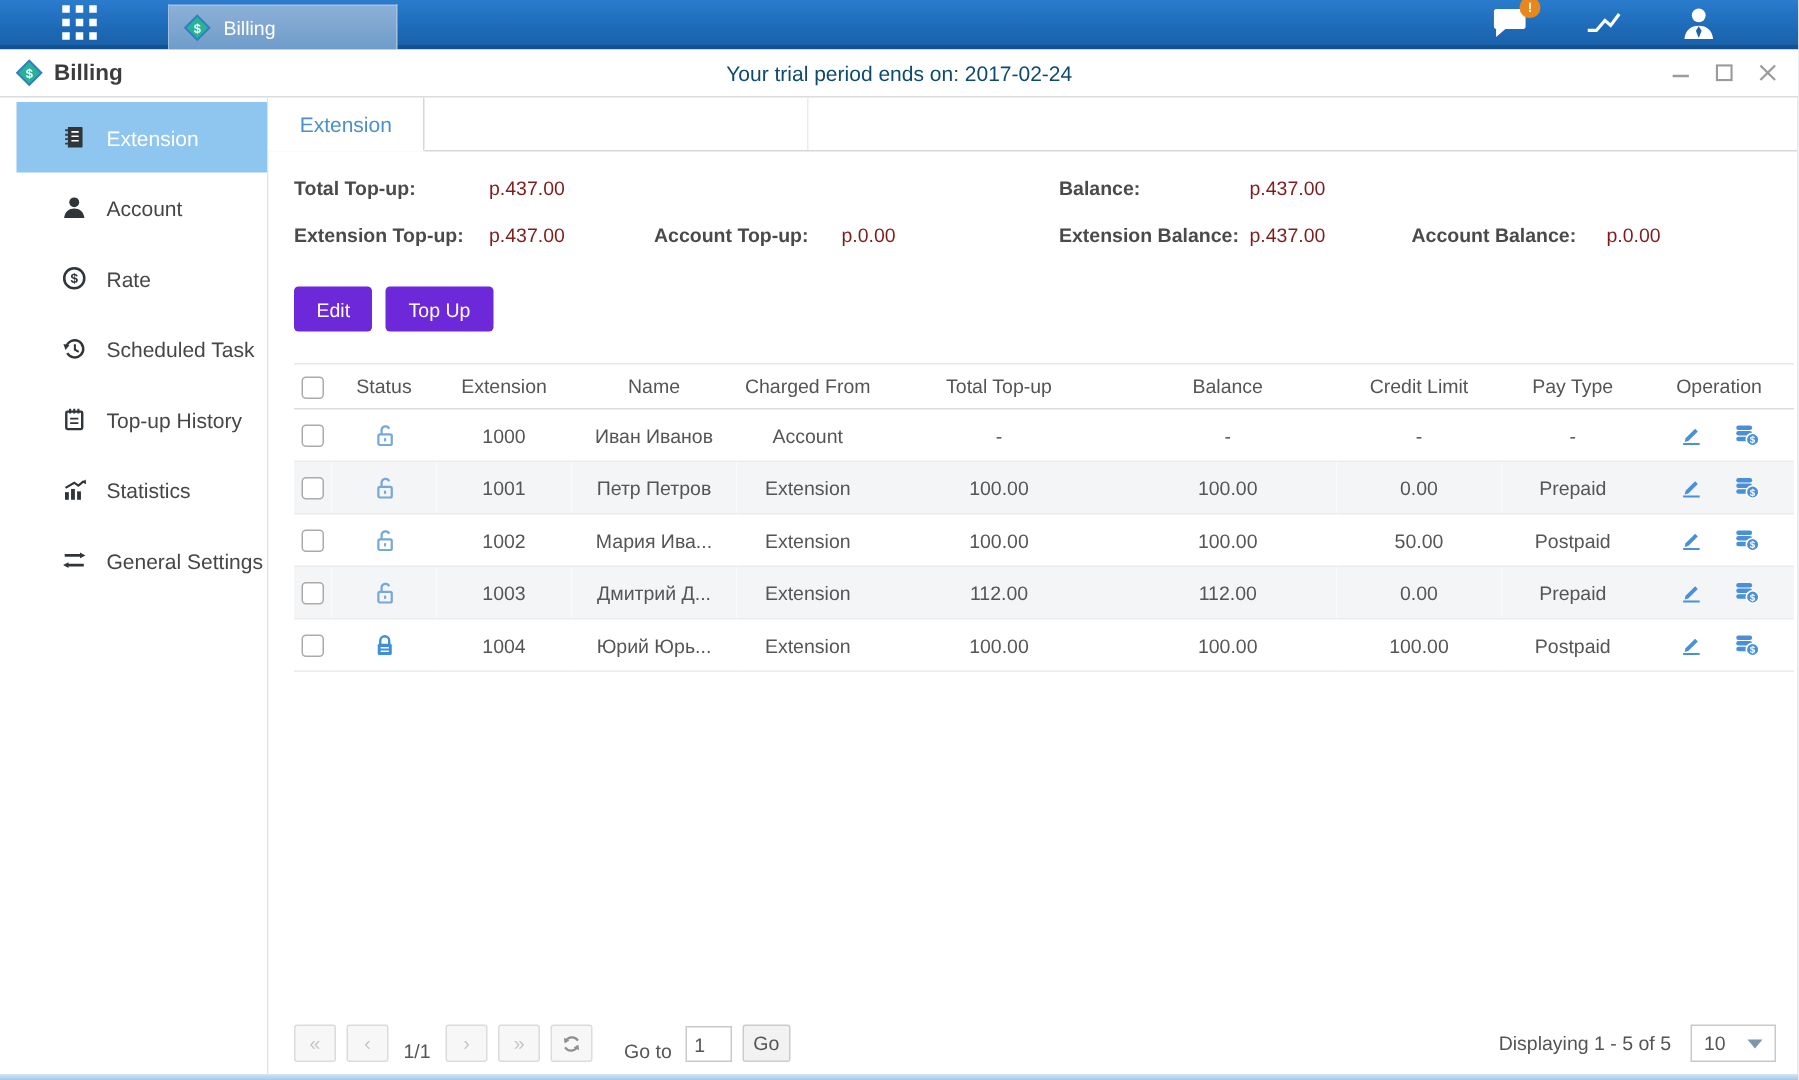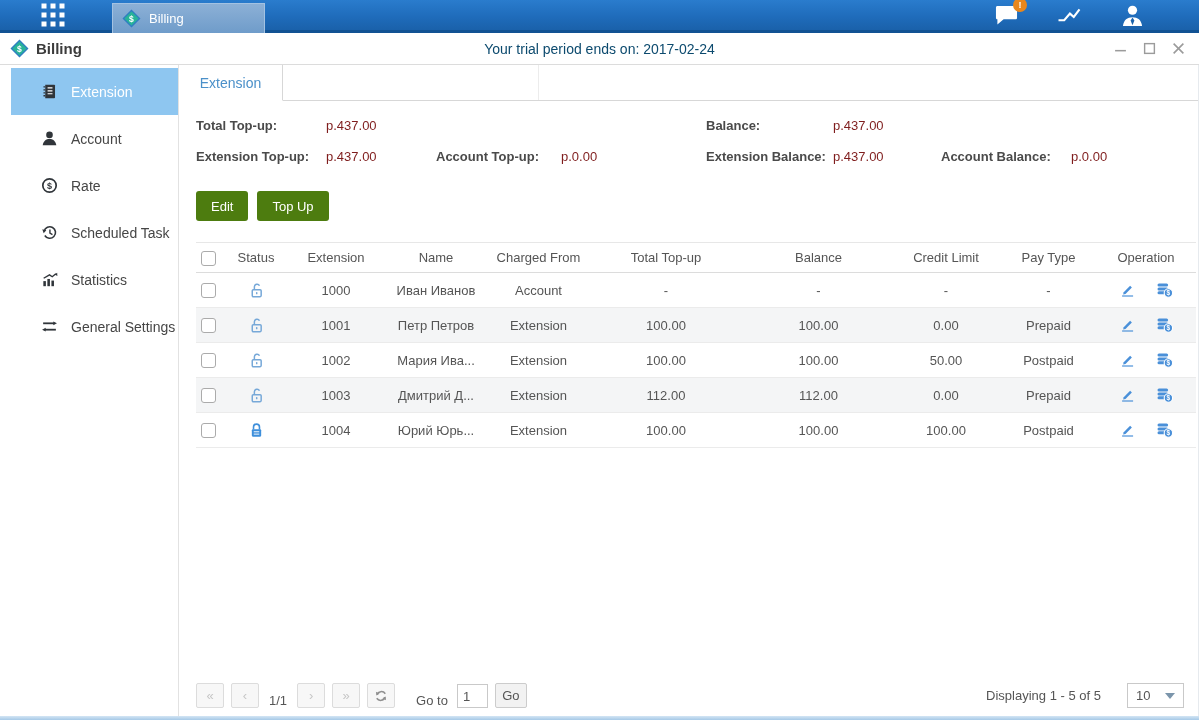--- a/index.html
+++ b/index.html
@@ -37,21 +37,21 @@
   .tab { width:104px; display:flex; align-items:center; justify-content:center; color:#4b90c9; font-size:14px; background:#fff; border-right:1px solid #d7d7d7; margin-bottom:-1px; border-bottom:1px solid #fff; cursor:pointer; }
   .tab-spacer { width:256px; border-right:1px solid #ececec; }
 
   .panel { flex:1; display:flex; flex-direction:column; padding:0 14px 0 17px; min-height:0; }
 
   .summary { margin-top:17px; display:grid; grid-template-columns:130px 110px 125px 145px 127px 108px 130px auto; row-gap:16px; align-items:center; }
   .sum-label { font-weight:bold; color:#4a4a4a; }
   .sum-value { color:#7f1d1d; }
 
   .actions { margin-top:27px; display:flex; gap:9px; }
-  .btn-primary { background:#4d7c0f; color:#fff; border:none; border-radius:3px; height:30px; padding:0 15px; font-size:13px; font-family:inherit; cursor:pointer; }
+  .btn-primary { background:#6d28d9; color:#fff; border:none; border-radius:3px; height:30px; padding:0 15px; font-size:13px; font-family:inherit; cursor:pointer; }
 
   .table-wrap { margin-top:21px; }
   table { width:100%; border-collapse:collapse; table-layout:fixed; font-size:13px; color:#555; border-top:1px solid #e7e7e7; }
   thead th { height:30px; font-weight:normal; color:#555; text-align:center; border-bottom:1px solid #dcdcdc; padding:0; }
   tbody td { height:35px; text-align:center; border-bottom:1px solid #ebebeb; padding:0; overflow:hidden; white-space:nowrap; }
   tbody tr:nth-child(even) td { background:#f4f5f6; }
   input[type="checkbox"] { appearance:none; -webkit-appearance:none; width:15px; height:15px; border:1px solid #ababab; border-radius:3px; background:#fff; margin:0; vertical-align:middle; cursor:pointer; }
 
   .lock-wrap svg { width:17px; height:17px; color:#76a8d8; vertical-align:middle; }
   .lock-wrap .lock-closed { display:none; }
@@ -64,21 +64,21 @@
   
   .pager-bar { margin-top:auto; flex:none; height:48px; display:flex; align-items:flex-end; padding-bottom:8px; }
   .pg-btn { min-width:28px; height:25px; background:#f7f7f7; border:1px solid #dcdcdc; border-radius:2px; color:#c6c6c6; font-size:13px; display:flex; align-items:center; justify-content:center; margin-right:7px; cursor:pointer; font-family:inherit; }
   .pg-first::before { content:"\00ab"; } .pg-prev::before { content:"\2039"; }
   .pg-next::before { content:"\203a"; } .pg-last::before { content:"\00bb"; }
   .page-ind { margin:0 10px 0 3px; color:#555; }
   .pg-refresh svg { width:14px; height:14px; }
   .goto-label { margin:0 9px 0 14px; color:#555; }
   .goto-input { width:31px; height:24px; border:1px solid #c9c9c9; font-size:13px; font-family:inherit; color:#555; padding:0 5px; }
   .go-btn { margin-left:7px; height:25px; min-width:32px; background:#f2f2f2; border:1px solid #ccc; border-radius:2px; color:#555; font-size:13px; font-family:inherit; cursor:pointer; }
-  .pager-right { margin-left:auto; display:flex; align-items:center; gap:26px; }
+  .pager-right { margin-left:auto; display:flex; align-items:center; gap:13px; }
   .page-size { width:57px; height:25px; border:1px solid #c9c9c9; background:#fff; display:flex; align-items:center; padding:0 8px; color:#555; cursor:pointer; }
   .caret-down { margin-left:auto; width:0; height:0; border-left:5px solid transparent; border-right:5px solid transparent; border-top:6px solid #7b95ab; }
 
   .bottom-edge { height:4px; flex:none; background:linear-gradient(180deg,#d3e5f4,#a6c9e7); }
 </style>
 </head>
 <body>
 
 <div class="frame">
 
@@ -181,20 +181,28 @@
         </svg>
         <span>Rate</span>
       </div>
       <div class="side-item">
         <svg viewBox="0 0 16 16" fill="none" stroke="currentColor">
           <path d="M3.6 10.8A5.4 5.4 0 1 0 3 6.8" stroke-width="1.5"></path>
           <polygon points="1.2,5 5,5.8 2.5,8.8" fill="currentColor" stroke="none"></polygon>
           <path d="M8.4 5.2v3.4l2.4 1.4" stroke-width="1.3"></path>
         </svg>
         <span>Scheduled Task</span>
+      </div>
+      <div class="side-item">
+        <svg viewBox="0 0 16 16" fill="none" stroke="currentColor">
+          <rect x="3" y="3.2" width="10" height="11" rx="0.8" stroke-width="1.5"></rect>
+          <path d="M5.4 1.4v3 M8 1.4v3 M10.6 1.4v3" stroke-width="1.3"></path>
+          <path d="M5.4 7.6h5.2 M5.4 10.4h5.2" stroke-width="1.1"></path>
+        </svg>
+        <span>Top-up History</span>
       </div>
       <div class="side-item">
         <svg viewBox="0 0 16 16">
           <g fill="currentColor">
             <rect x="2.2" y="9.5" width="2.4" height="4.8"></rect>
               <rect x="6" y="7.5" width="2.4" height="6.8"></rect>
               <rect x="9.8" y="9" width="2.4" height="5.3"></rect>
           </g>
           <path d="M2.5 6.8L8 3.6l2.6 1.8L14 2.6" fill="none" stroke="currentColor" stroke-width="1.3"></path>
           <polygon points="15.2,1.6 15.4,4.6 12.8,3.2" fill="currentColor"></polygon>

